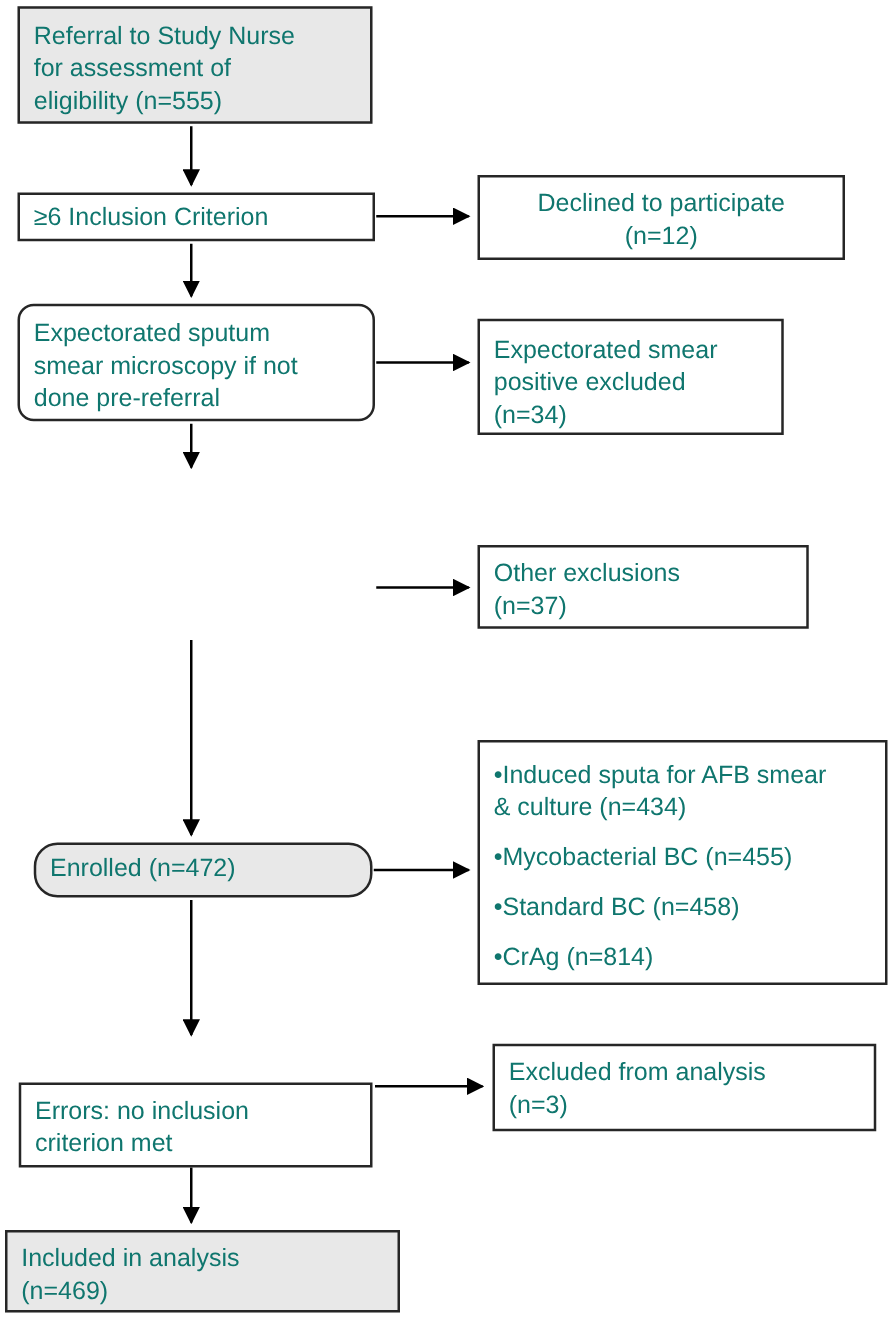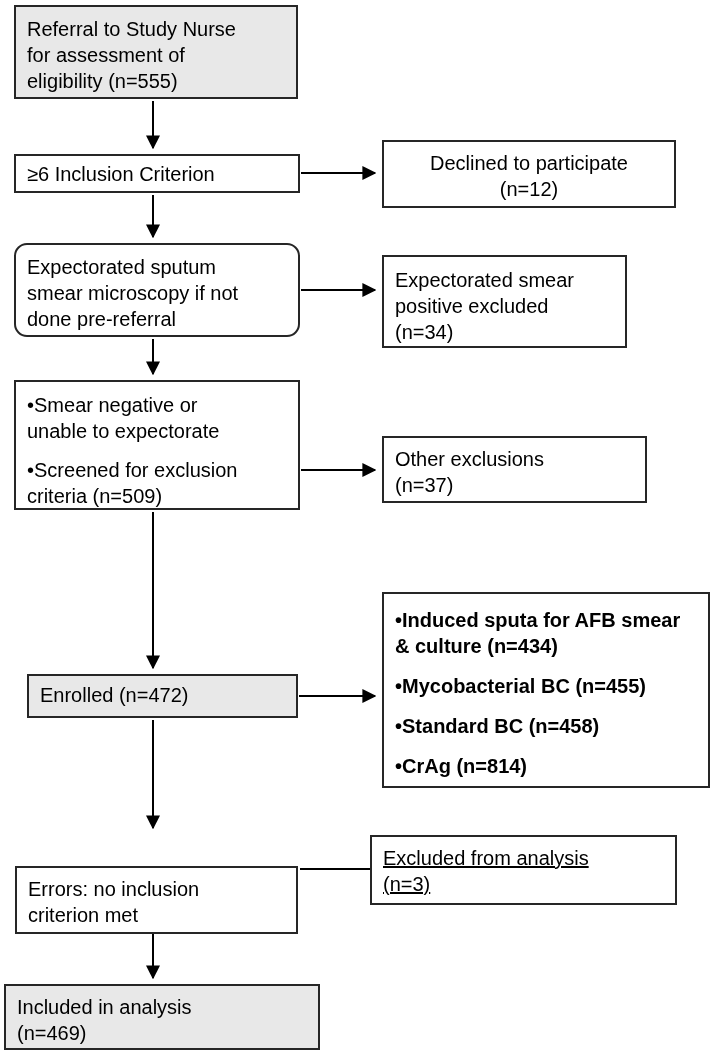--- a/index.html
+++ b/index.html
@@ -2,21 +2,21 @@
 <html><head>
 <meta charset="utf-8">
 <style>
   html, body { margin: 0; padding: 0; background: #ffffff; }
   #canvas {
     position: relative;
     width: 713px;
     height: 1056px;
     background: #ffffff;
     font-family: "Liberation Sans", "DejaVu Sans", sans-serif;
-    color: #000000;
+    color: #0f766e;
     overflow: hidden;
   }
   .arrows { position: absolute; left: 0; top: 0; }
   .arrows line { stroke: #000000; stroke-width: 2; }
   .arrows path { fill: #000000; }
   .box {
     position: absolute;
     box-sizing: border-box;
     border: 2px solid #262626;
     background: #ffffff;
@@ -28,28 +28,28 @@
   .line { white-space: nowrap; }
   .bullet { white-space: nowrap; }
   .bullet + .bullet { margin-top: 13px; }
   .tests .bullet + .bullet { margin-top: 14px; }
   b { font-weight: 400; }
   
   #box-referral          { left: 14px;  top: 5px;   width: 284px; height: 94px;  padding-top: 9px; }
   #box-inclusion         { left: 14px;  top: 154px; width: 286px; height: 39px;  padding-top: 5px; }
   #box-sputum            { left: 14px;  top: 243px; width: 286px; height: 94px;  padding-top: 9px; border-radius: 13px; }
   #box-screened          { left: 14px;  top: 380px; width: 286px; height: 130px; padding-top: 10px; }
-  #box-enrolled          { left: 27px;  top: 674px; width: 271px; height: 44px;  padding-top: 6px; }
+  #box-enrolled          { left: 27px;  top: 674px; width: 271px; height: 44px;  padding-top: 6px; border-radius: 19px; }
   #box-errors            { left: 15px;  top: 834px; width: 283px; height: 68px; margin-top: 32px;  }
   #box-included          { left: 4px;   top: 984px; width: 316px; height: 66px;  }
   #box-declined          { left: 382px; top: 140px; width: 294px; height: 68px; text-align: center;  }
   #box-smear-positive    { left: 382px; top: 255px; width: 245px; height: 93px;  padding-top: 10px; }
   #box-other-exclusions  { left: 382px; top: 436px; width: 265px; height: 67px;  }
-  #box-enrolled-tests    { left: 382px; top: 592px; width: 328px; height: 196px; padding-top: 13px; font-weight: bold; }
-  #box-excluded-analysis { left: 370px; top: 835px; width: 307px; height: 70px; text-decoration: underline;  }
+  #box-enrolled-tests    { left: 382px; top: 592px; width: 328px; height: 196px; padding-top: 13px; }
+  #box-excluded-analysis { left: 394px; top: 835px; width: 307px; height: 70px;  }
 </style>
 </head>
 <body>
 
 <div id="canvas">
 
   <svg class="arrows" width="713" height="1056" aria-hidden="true">
     <defs>
       <marker id="ah" viewBox="0 0 10 10" refX="9" refY="5" markerWidth="7" markerHeight="7" orient="auto">
         <path d="M0,0 L10,5 L0,10 z"></path>
@@ -77,30 +77,20 @@
   <div class="box" id="box-inclusion">
     <div class="line">≥6 Inclusion Criterion</div>
   </div>
 
   <div class="box" id="box-sputum">
     <div class="line">Expectorated sputum</div>
     <div class="line">smear microscopy if not</div>
     <div class="line">done pre-referral</div>
   </div>
 
-  <div class="box" id="box-screened">
-    <div class="bullet">
-      <div class="line">•Smear negative or</div>
-      <div class="line">unable to expectorate</div>
-    </div>
-    <div class="bullet">
-      <div class="line">•Screened for exclusion</div>
-      <div class="line"><span>criteria (n=</span><b>509</b><span>)</span></div>
-    </div>
-  </div>
 
   <div class="box grey" id="box-enrolled">
     <div class="line"><span>Enrolled (n=</span><b>472</b><span>)</span></div>
   </div>
 
   <div class="box" id="box-errors">
     <div class="line">Errors: no inclusion</div>
     <div class="line">criterion met</div>
   </div>
 

